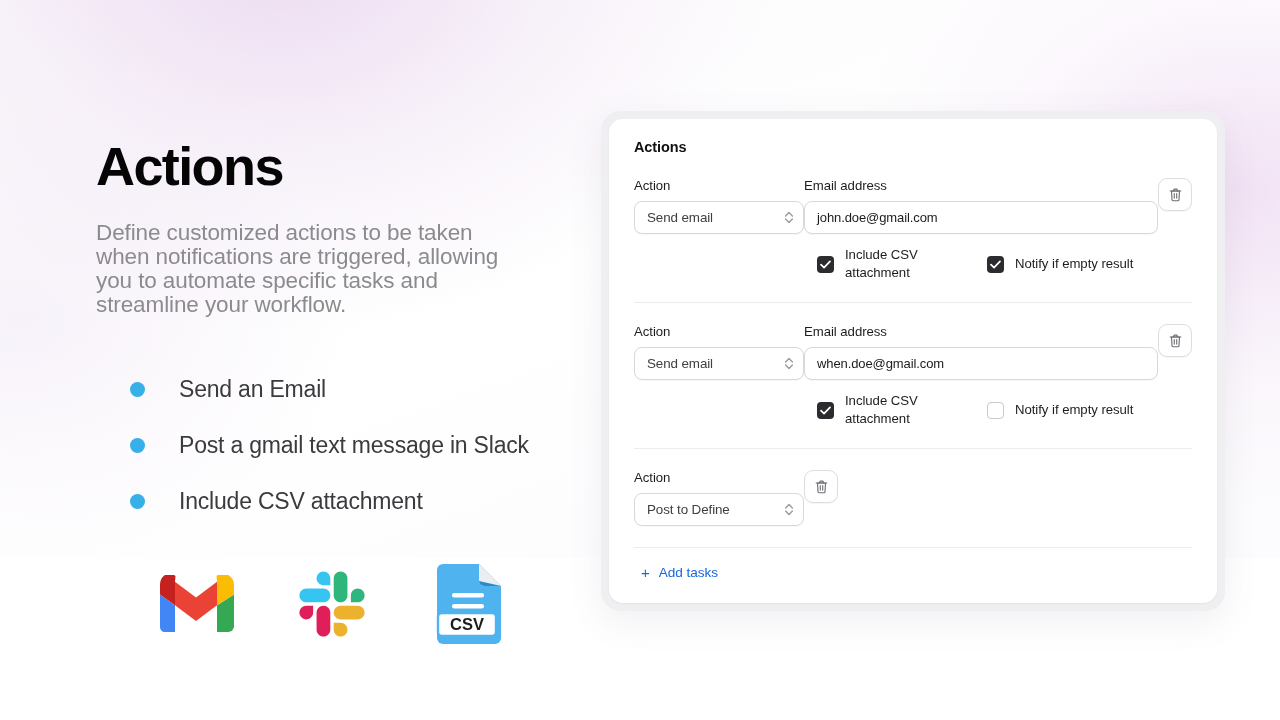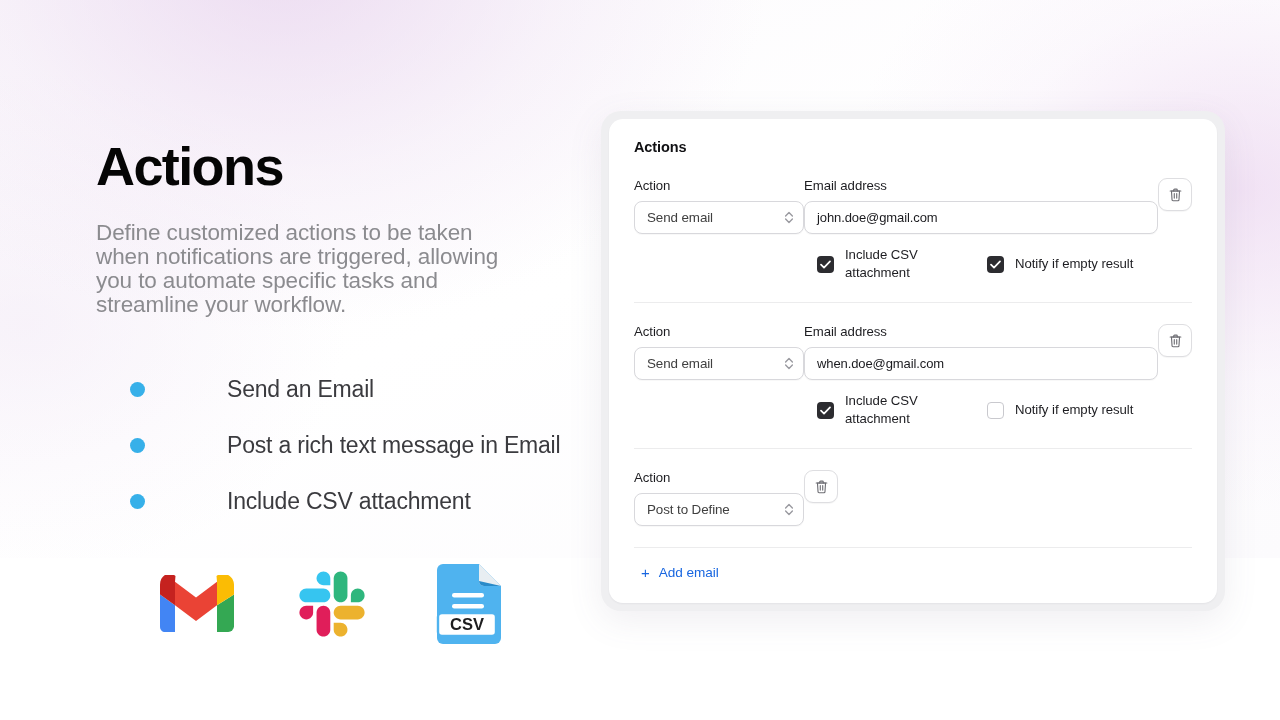--- a/index.html
+++ b/index.html
@@ -51,21 +51,20 @@
 
   #feature-list {
     margin-top: 44px;
     list-style: none;
   }
 
   .feature-item {
     display: flex;
     align-items: center;
     height: 56px;
-    gap: 48px;
   }
 
   .bullet-dot {
     width: 15px;
     height: 15px;
     border-radius: 50%;
     background: #37b0e9;
     flex: 0 0 auto;
     margin-left: 34px;
   }
@@ -283,21 +282,21 @@
     <h1 id="page-title">Actions</h1>
     <p id="page-subtitle">Define customized actions to be taken when notifications are triggered, allowing you to automate specific tasks and streamline your workflow.</p>
 
     <ul id="feature-list">
       <li class="feature-item">
         <span class="bullet-dot"></span>
         <span class="feature-label">Send an Email</span>
       </li>
       <li class="feature-item">
         <span class="bullet-dot"></span>
-        <span class="feature-label">Post a rich text message in Email</span>
+        <span class="feature-label">Post a gmail text message in Slack</span>
       </li>
       <li class="feature-item">
         <span class="bullet-dot"></span>
         <span class="feature-label">Include CSV attachment</span>
       </li>
     </ul>
   </div>
 
   <div id="logo-row">
 
@@ -460,19 +459,19 @@
               <path d="M6.7 6.9v4.9M9.3 6.9v4.9" stroke="#6d6d73" stroke-width="1.2" stroke-linecap="round"></path>
             </svg>
           </div>
         </div>
 
         <div class="card-footer-divider"></div>
       </div>
 
       <div id="add-action-btn">
         <span class="plus-glyph">+</span>
-        <span>Add email</span>
+        <span>Add tasks</span>
       </div>
 
     </div>
   </div>
 
 </div>
 
 </body></html>

